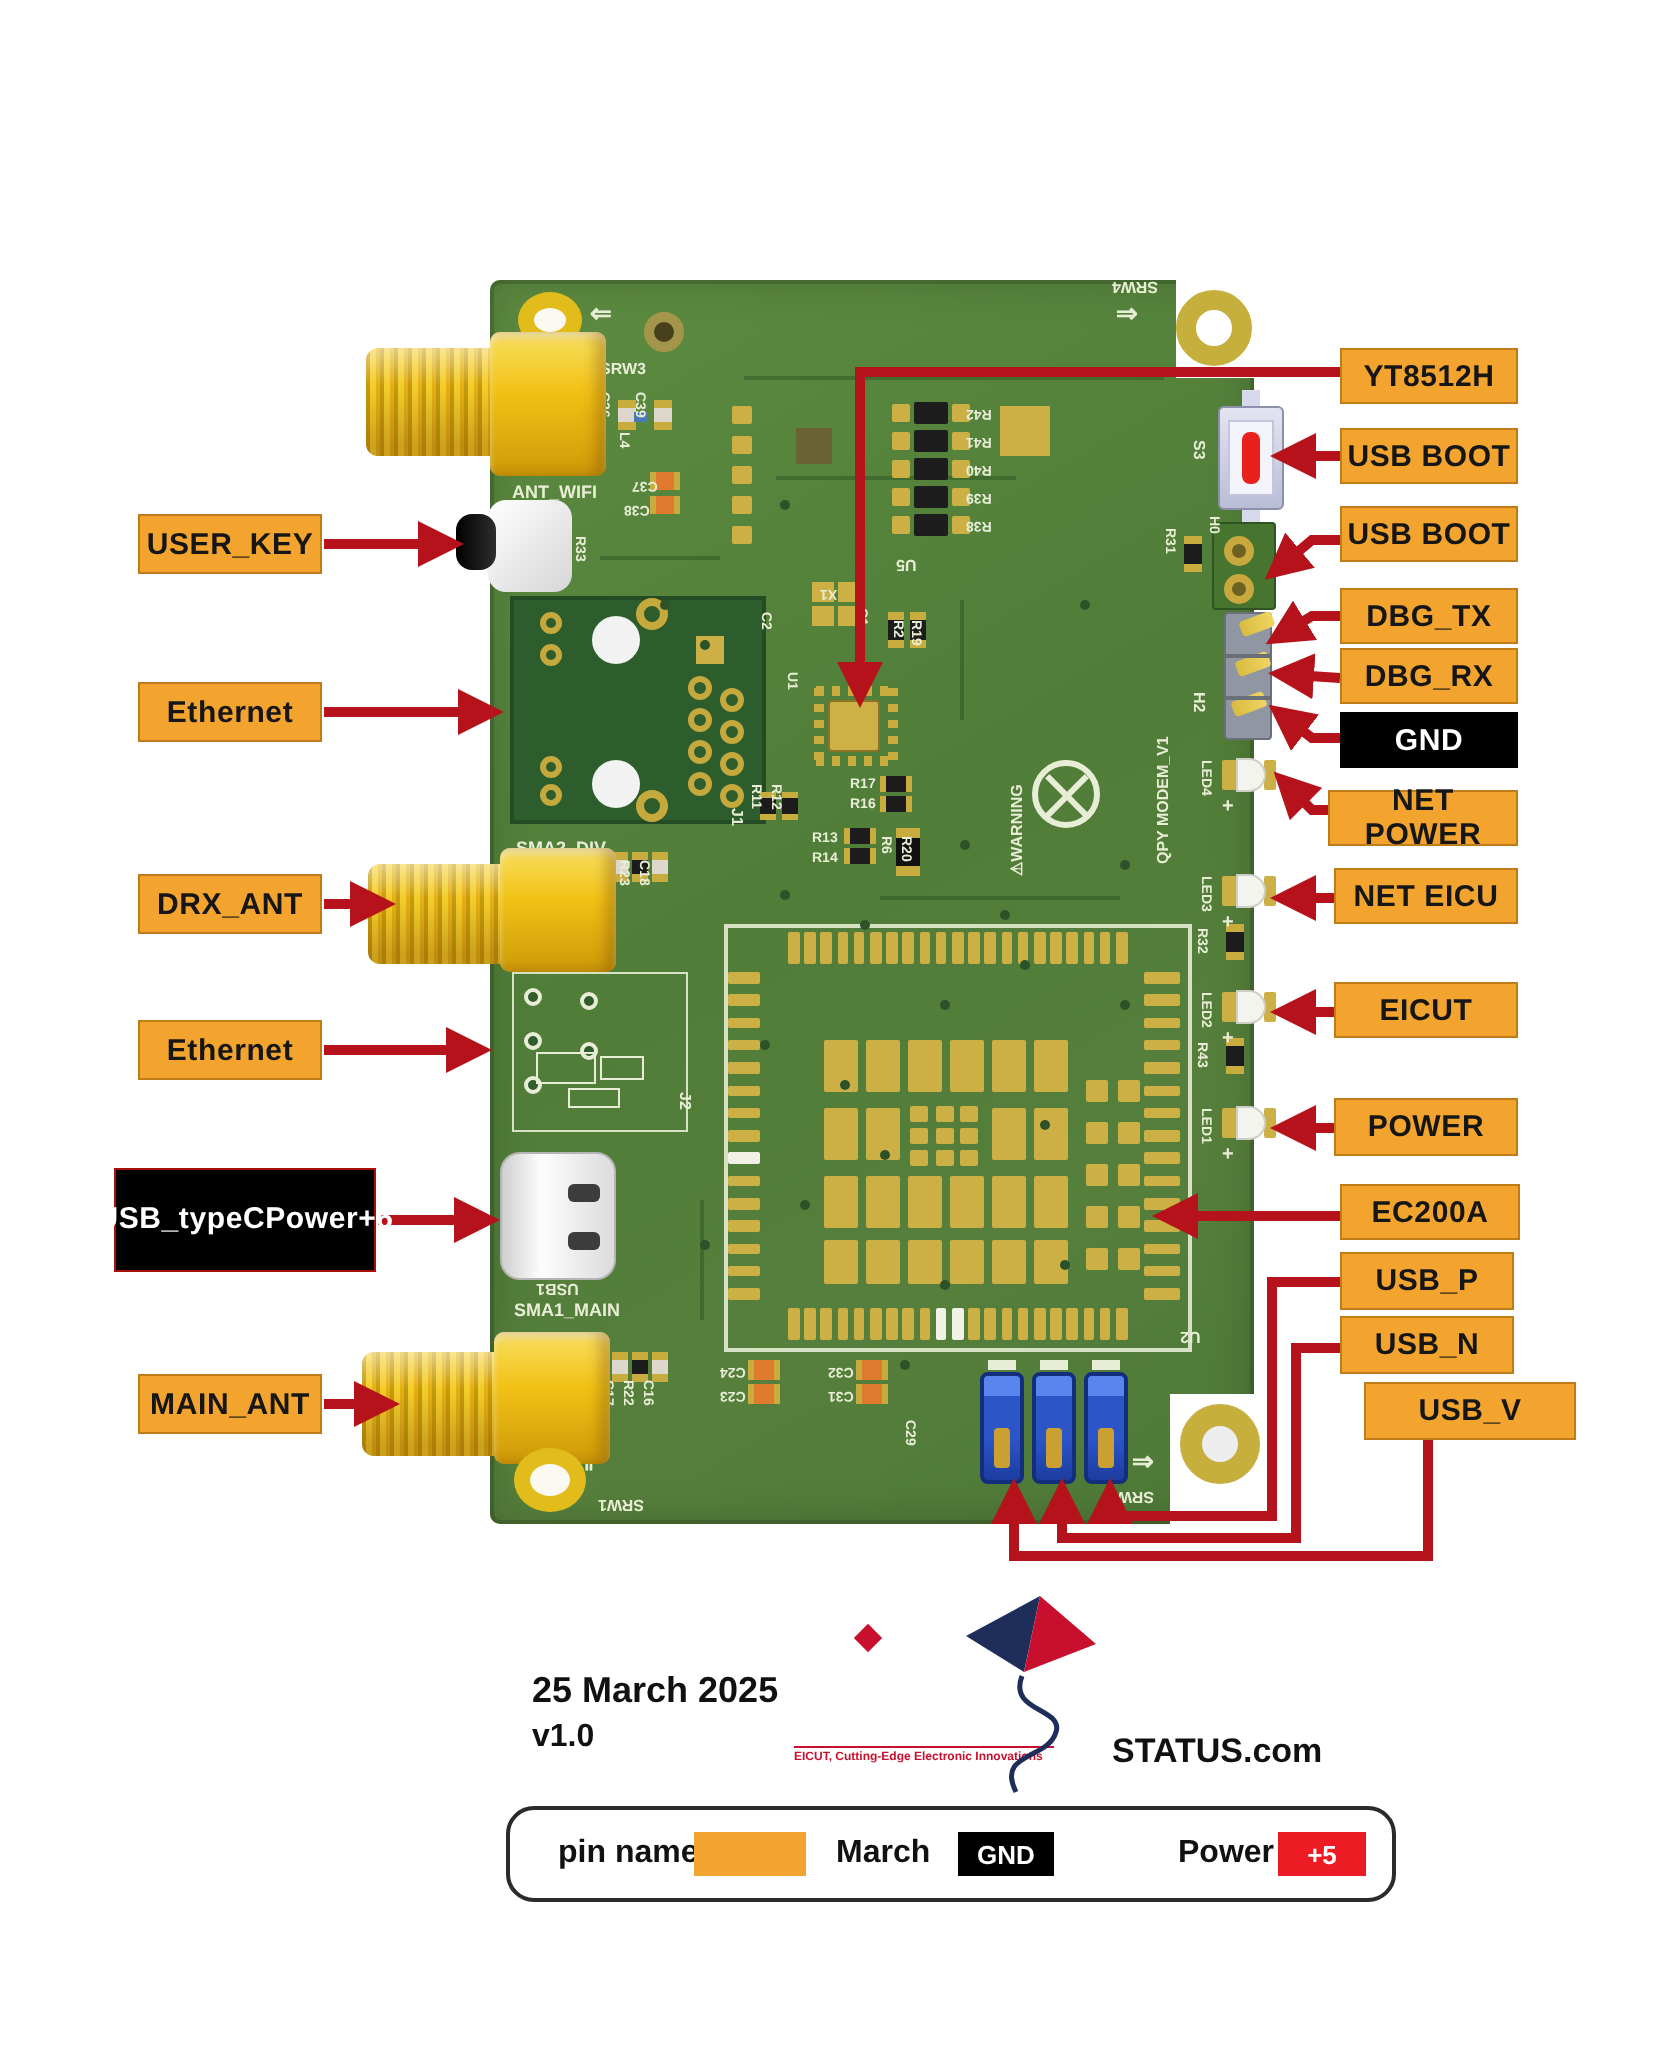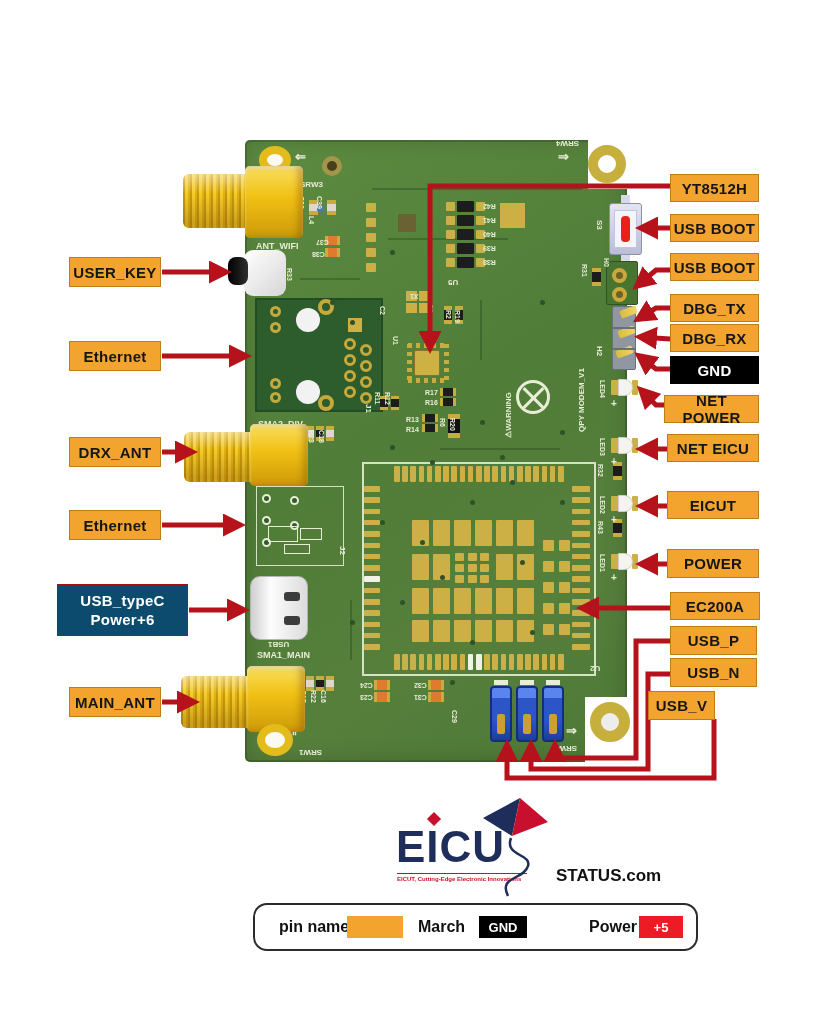--- a/index.html
+++ b/index.html
@@ -25,21 +25,21 @@
      background:linear-gradient(180deg,#f9e060,#f1c115 42%,#cd9a08);
      box-shadow:inset -5px 0 7px rgba(110,60,0,.35), inset 0 3px 3px rgba(255,255,255,.5);}
   .eyelet{position:absolute;z-index:3;border-radius:50%;border:8px solid #e2bc1a;background:#fafaf2;box-sizing:border-box;}
   .silk{position:absolute;color:#e8edd6;font-weight:bold;white-space:nowrap;z-index:3;
         font-family:"Liberation Sans",sans-serif;line-height:1;}
   
   .lbl{position:absolute;z-index:6;display:flex;align-items:center;justify-content:center;
        box-sizing:border-box;background:#F2A42F;border:1px solid #c07c17;color:#161616;
        font:700 15px "Liberation Sans",sans-serif;letter-spacing:.3px;text-align:center;}
   .lbl.ground{background:#000;color:#fff;border-color:#000;}
-  .lbl.power{background:#0c4a6e;color:#fff;border-color:#a81106;flex-direction:column;line-height:1.3;}
+  .lbl.power{background:#000000;color:#fff;border-color:#a81106;flex-direction:row;line-height:1.3;}
   .overlay{position:absolute;left:0;top:0;z-index:5;pointer-events:none;}
   
   .footer-date{position:absolute;left:266px;top:835px;color:#111;font-weight:bold;z-index:6;}
   .footer-date .d1{font-size:18px;}
   .footer-date .d2{font-size:16px;margin-top:4px;}
   .logo-text{position:absolute;left:396px;top:822px;font-size:44px;font-weight:800;color:#1F2D5A;
              letter-spacing:1px;z-index:6;}
   .logo-diamond{position:absolute;left:429px;top:814px;width:10px;height:10px;background:#C8102E;
                 transform:rotate(45deg);z-index:7;}
   .logo-tagline{position:absolute;left:397px;top:873px;width:130px;font-size:6px;font-weight:bold;
@@ -532,26 +532,29 @@
       </div>
       <div class="lbl" style="left: 670px; top: 592px; width: 90px; height: 28px;">
         <span>EC200A</span>
       </div>
       <div class="lbl" style="left: 670px; top: 626px; width: 87px; height: 29px;">
         <span>USB_P</span>
       </div>
       <div class="lbl" style="left: 670px; top: 658px; width: 87px; height: 29px;">
         <span>USB_N</span>
       </div>
-      <div class="lbl" style="left: 648px; top: 691px; width: 67px; height: 29px;">
+      <div class="lbl" style="left: 682px; top: 691px; width: 106px; height: 29px;">
         <span>USB_V</span>
       </div>
     </div>
 
-  <span class="logo-text">EICU</span>
+  <div class="footer-date">
+    <div class="d1">25 March 2025</div>
+    <div class="d2">v1.0</div>
+  </div>
   <span class="logo-diamond"></span>
   <div class="logo-tagline">EICUT, Cutting-Edge Electronic Innovations</div>
   <svg class="kite" width="80" height="104" viewBox="0 0 80 104">
     <polygon points="5,22 42,2 34,40" fill="#1F2D5A"></polygon>
     <polygon points="42,2 70,26 34,40" fill="#C8102E"></polygon>
     <path d="M33,42 C26,60 54,58 50,70 C46,84 20,80 30,100" stroke="#1F2D5A" stroke-width="2.5" fill="none"></path>
   </svg>
   <div class="site">STATUS.com</div>
 
   <div class="legend">

